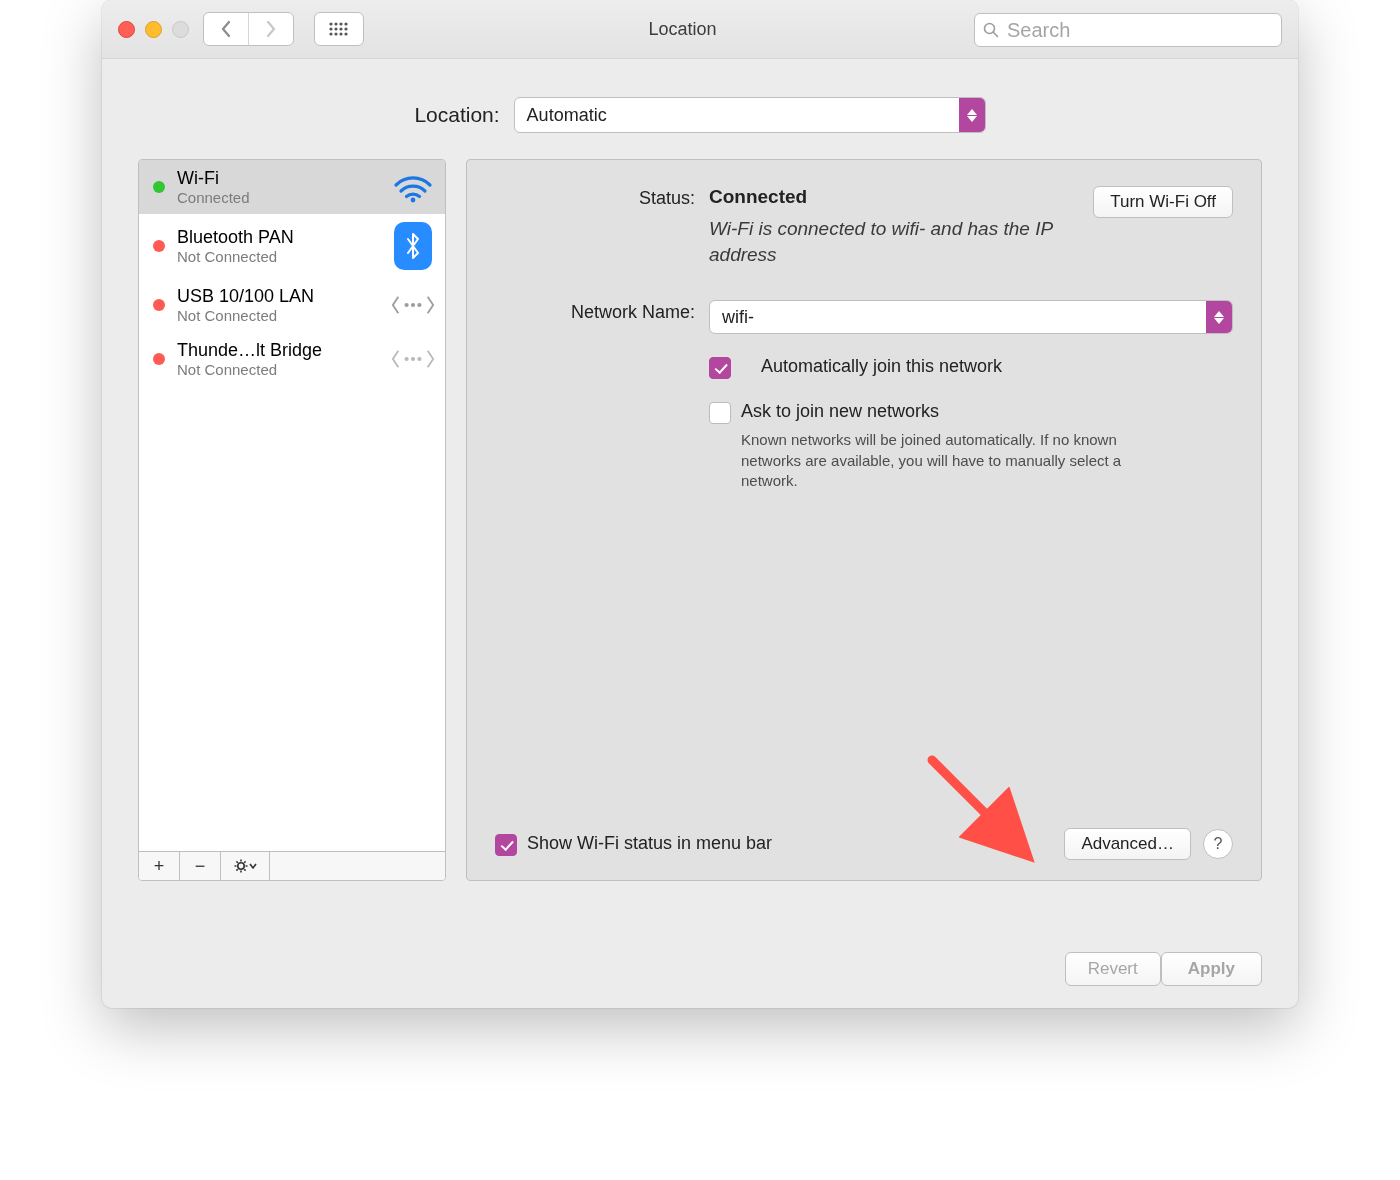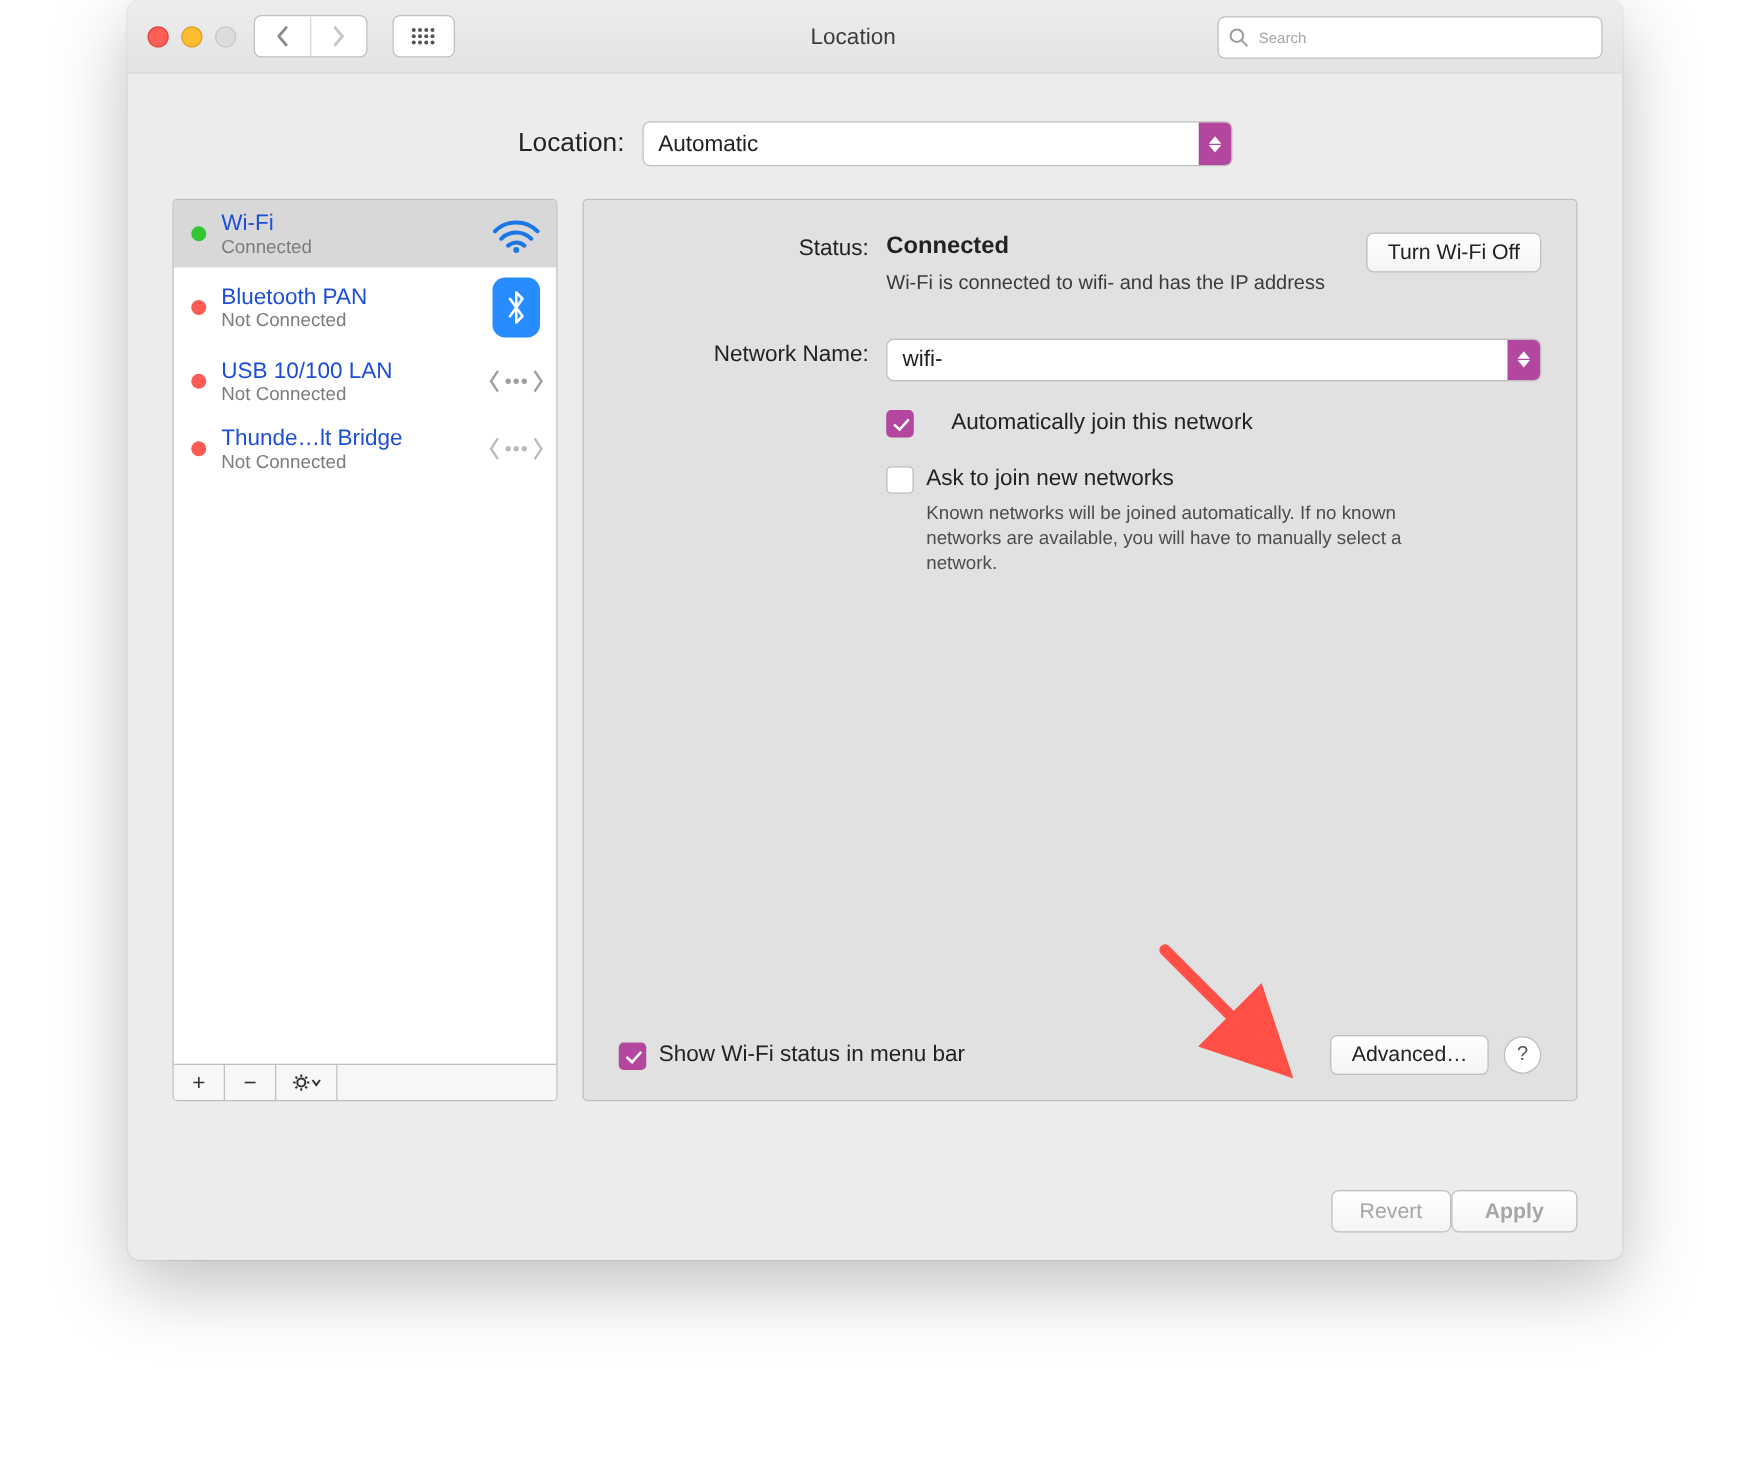--- a/index.html
+++ b/index.html
@@ -49,54 +49,54 @@
   .traffic .y{background:var(--traffic-yellow);border:1px solid #dba128;}
   .traffic .g{background:var(--traffic-gray);border:1px solid #c8c8c8;}
   .navseg{display:flex;background:var(--white);border:1px solid var(--border);border-radius:6px;overflow:hidden;height:32px;}
   .navseg .seg{width:44px;display:flex;align-items:center;justify-content:center;color:#8c8c8c;font-size:20px;}
   .navseg .seg + .seg{border-left:1px solid var(--border-light);}
   .gridbtn{width:48px;height:32px;background:var(--white);border:1px solid var(--border);border-radius:6px;display:flex;align-items:center;justify-content:center;margin-left:6px;}
   .gridbtn svg{display:block;}
   .title{flex:1;text-align:center;font-weight:500;font-size:18px;color:#3c3c3c;padding-right:295px;}
   .search{position:absolute;right:16px;top:13px;width:290px;height:32px;background:var(--white);border:1px solid var(--border);border-radius:6px;display:flex;align-items:center;padding:0 8px;gap:6px;color:#9d9d9d;}
   .search svg{flex:none;}
-  .search input{border:none;outline:none;flex:1;font-size:12px;background:transparent;color:#ec4899;}
+  .search input{border:none;outline:none;flex:1;font-size:20px;background:transparent;color:#ec4899;}
   .search input::placeholder{color:#a5a5a5;}
 
   .content{padding:20px 36px 0 36px;}
   .locrow{display:flex;align-items:center;justify-content:center;gap:14px;margin:18px 0 26px;}
   .locrow label{font-size:21px;}
   .popup{position:relative;background:var(--white);border:1px solid var(--border);border-radius:6px;height:34px;display:flex;align-items:center;padding:0 38px 0 12px;min-width:420px;font-size:18px;}
   .popup .endcap{position:absolute;right:0;top:0;bottom:0;width:26px;background:var(--accent-purple);border-radius:0 5px 5px 0;display:flex;flex-direction:column;align-items:center;justify-content:center;gap:1px;}
   .popup .endcap::before,.popup .endcap::after{content:"";border-left:5px solid transparent;border-right:5px solid transparent;}
   .popup .endcap::before{border-bottom:6px solid #fff;}
   .popup .endcap::after{border-top:6px solid #fff;}
 
   .columns{display:flex;gap:20px;}
   .sidebar{width:306px;background:var(--white);border:1px solid var(--border);border-radius:4px;overflow:hidden;display:flex;flex-direction:column;height:720px;}
   .svc-list{flex:1;overflow:auto;}
   .svc{display:flex;align-items:center;gap:12px;padding:8px 10px 8px 14px;border-bottom:0;}
   .svc.sel{background:#d8d8d8;}
   .dot{width:12px;height:12px;border-radius:50%;flex:none;}
   .dot.green{background:var(--status-green);}
   .dot.red{background:#fd5b53;}
   .svc-text{flex:1;min-width:0;}
-  .svc-name{font-size:18px;color:#1d4ed8;white-space:nowrap;overflow:hidden;text-overflow:ellipsis;}
+  .svc-name{font-size:18px;color:#000000;white-space:nowrap;overflow:hidden;text-overflow:ellipsis;}
   .svc-sub{font-size:15px;color:var(--text-sub);}
   .svc-icon{flex:none;width:44px;display:flex;justify-content:center;}
   .sidebar-footer{height:28px;border-top:1px solid var(--border);display:flex;background:#f7f7f7;}
   .sidebar-footer .fb{width:40px;border-right:1px solid var(--border);display:flex;align-items:center;justify-content:center;font-size:18px;color:#333;}
   .sidebar-footer .fb:last-child{border-right:none;}
 
   .detail{flex:1;background:var(--panel);border:1px solid var(--border);border-radius:4px;padding:26px 28px 20px 28px;position:relative;height:674px;}
   .drow{display:flex;align-items:flex-start;margin-bottom:24px;}
   .dlabel{width:200px;text-align:right;padding-right:14px;font-size:18px;padding-top:2px;}
   .dval{flex:1;}
   .bold{font-weight:700;font-size:19px;}
-  .sub{font-size:16px;color:#3a3a3a;margin-top:8px;max-width:420px;line-height:1.35;}
+  .sub{font-size:19px;color:#3a3a3a;margin-top:8px;max-width:420px;line-height:1.35;font-style:italic;}
   .hint{font-size:15px;color:#4d4d4d;margin-top:8px;max-width:420px;line-height:1.35;}
   .btn{background:linear-gradient(#ffffff,#f4f4f4);border:1px solid var(--border);border-radius:6px;padding:5px 16px;font-size:17px;color:#222;display:inline-block;}
   .btn.dis{color:#a6a6a6;}
   .cb-row{display:flex;align-items:flex-start;gap:10px;margin-top:0px;}
   .cb{width:20px;height:20px;border-radius:4px;border:1px solid #bbb;background:#fff;flex:none;display:flex;align-items:center;justify-content:center;margin-top:1px;}
   .cb.checked{background:var(--accent-purple);border-color:var(--accent-purple);}
   .cb.checked::after{content:"";width:5px;height:10px;border:solid #fff;border-width:0 2.5px 2.5px 0;transform:rotate(42deg) translateY(-1px);}
   .cb-label{font-size:18px;}
 
   .detail-footer{position:absolute;left:28px;right:28px;bottom:20px;display:flex;align-items:center;justify-content:space-between;}

